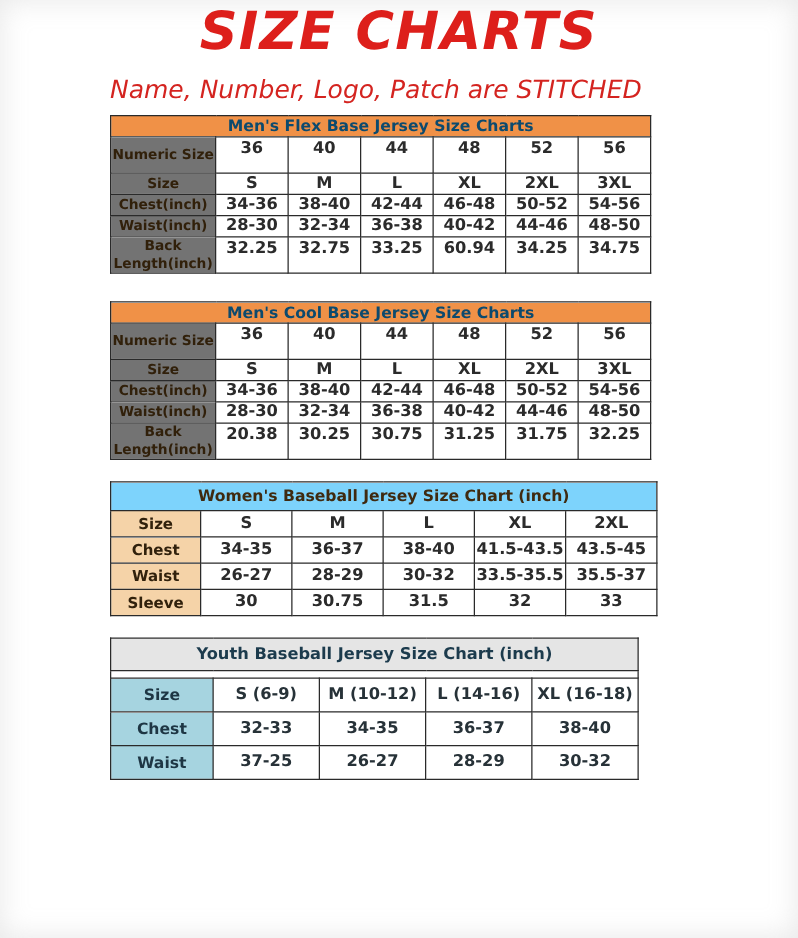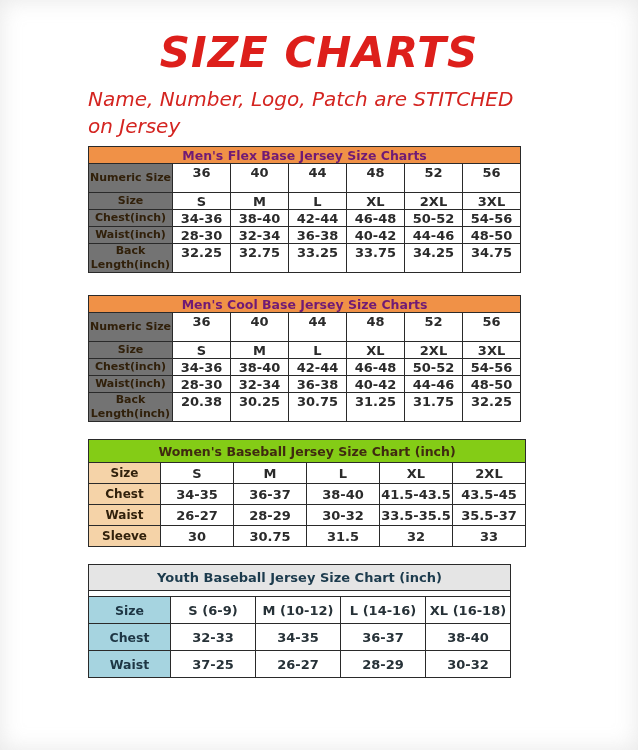--- a/index.html
+++ b/index.html
@@ -8,21 +8,20 @@
     background:#ffffff;
     font-family:"DejaVu Sans", "Liberation Sans", sans-serif;
     overflow:hidden;
   }
   .sheet {
     position:relative;
     width:638px; height:750px;
     background:#ffffff;
     box-shadow: inset 0 0 22px rgba(170,170,170,0.28);
     box-sizing:border-box;
-    padding-top:28px;
   }
   
   .page-title {
     margin:0;
     text-align:center;
     font-size:42px;
     font-weight:bold;
     font-style:italic;
     letter-spacing:1px;
     color:#DD1F1B;
@@ -50,27 +49,27 @@
     font-weight:bold;
   }
   tr.band td {
     font-size:12.5px;
     height:17px;
   }
   td.v { font-size:13px; color:#2b2b2b; background:#ffffff; }
   td.v.top { vertical-align:top; padding-top:1px; }
   
   table.mens { width:432px; margin-top:0; }
-  table.mens tr.band td { background:#F09147; color:#701a75; height:16px; }
+  table.mens tr.band td { background:#F09147; color:#0c4a6e; height:16px; }
   table.mens th { background:#737373; color:#31200A; font-size:11px; line-height:1.25; }
   table.mens tr.rnorm th, table.mens tr.rnorm td { height:16px; }
   table.mens tr.rtall th, table.mens tr.rtall td { height:27px; }
   
   table.wom { width:437px; margin-top:17px; }
-  table.wom tr.band td { background:#84cc16; color:#3F2A10; height:22px; }
+  table.wom tr.band td { background:#7dd3fc; color:#3F2A10; height:22px; }
   table.wom th { background:#F5D3A8; color:#31210C; font-size:12px; }
   table.wom tr.rnorm th, table.wom tr.rnorm td { height:20px; }
   
   table.you { width:422px; margin-top:17px; }
   table.you tr.band td { background:#e5e5e5; color:#1C3B4D; height:25px; font-size:13px; }
   table.you th { background:#A6D4E0; color:#1E3644; font-size:12.5px; }
   table.you tr.spacer td { height:5px; background:#ffffff; }
   table.you tr.rnorm th, table.you tr.rnorm td { height:26px; }
   table.you td.v { color:#273238; }
   
@@ -79,21 +78,20 @@
 </style>
 </head>
 <body>
 
 <div class="sheet">
 
   <h1 class="page-title">SIZE CHARTS</h1>
 
   <div class="page-subtitle">
     <div>Name, Number, Logo, Patch are STITCHED</div>
-    <div>on Jersey</div>
   </div>
 
   <div class="gap-first"></div>
 
   <table class="szt mens">
     <colgroup>
         <col style="width:84px">
         <col style="width:58px">
         <col style="width:58px">
         <col style="width:58px">
@@ -139,21 +137,21 @@
       <td class="v">36-38</td>
       <td class="v">40-42</td>
       <td class="v">44-46</td>
       <td class="v">48-50</td>
     </tr>
     <tr class="rtall">
       <th>Back Length(inch)</th>
       <td class="v top">32.25</td>
       <td class="v top">32.75</td>
       <td class="v top">33.25</td>
-      <td class="v top">33.75</td>
+      <td class="v top">60.94</td>
       <td class="v top">34.25</td>
       <td class="v top">34.75</td>
     </tr>
   </tbody>
     </table>
 
   <div class="gap-mens2"></div>
 
   <table class="szt mens">
     <colgroup>

